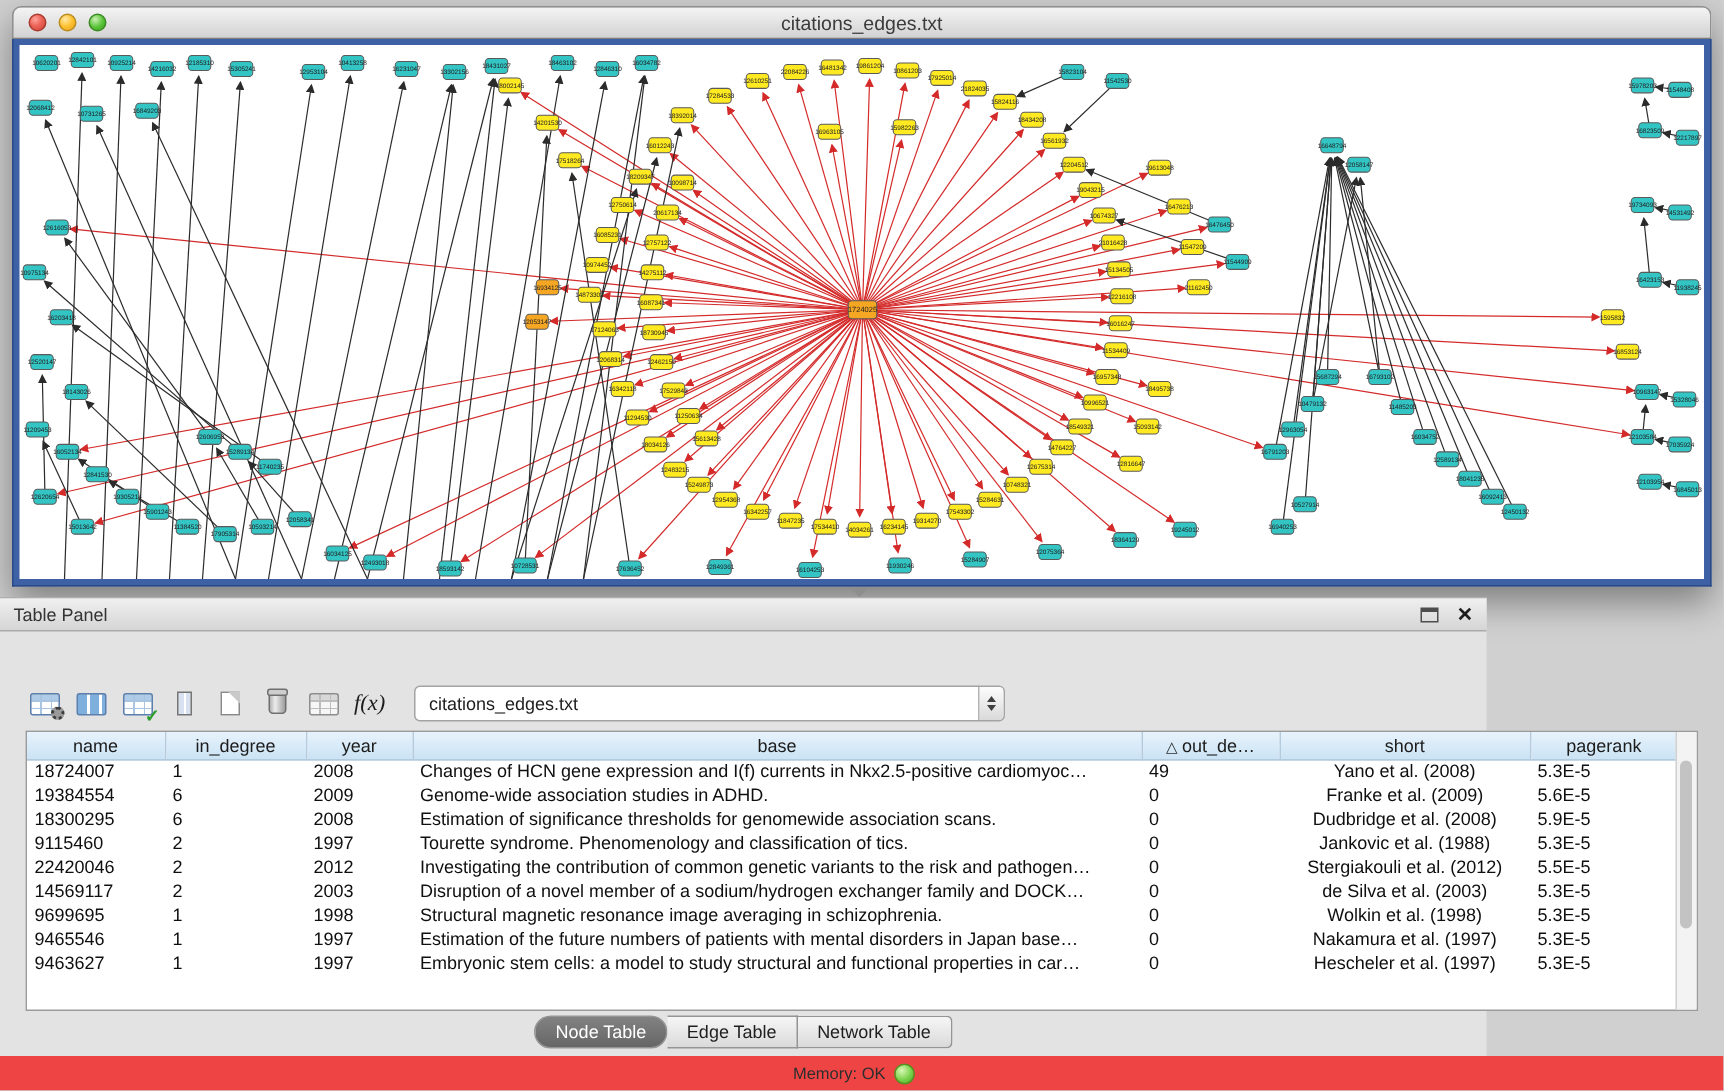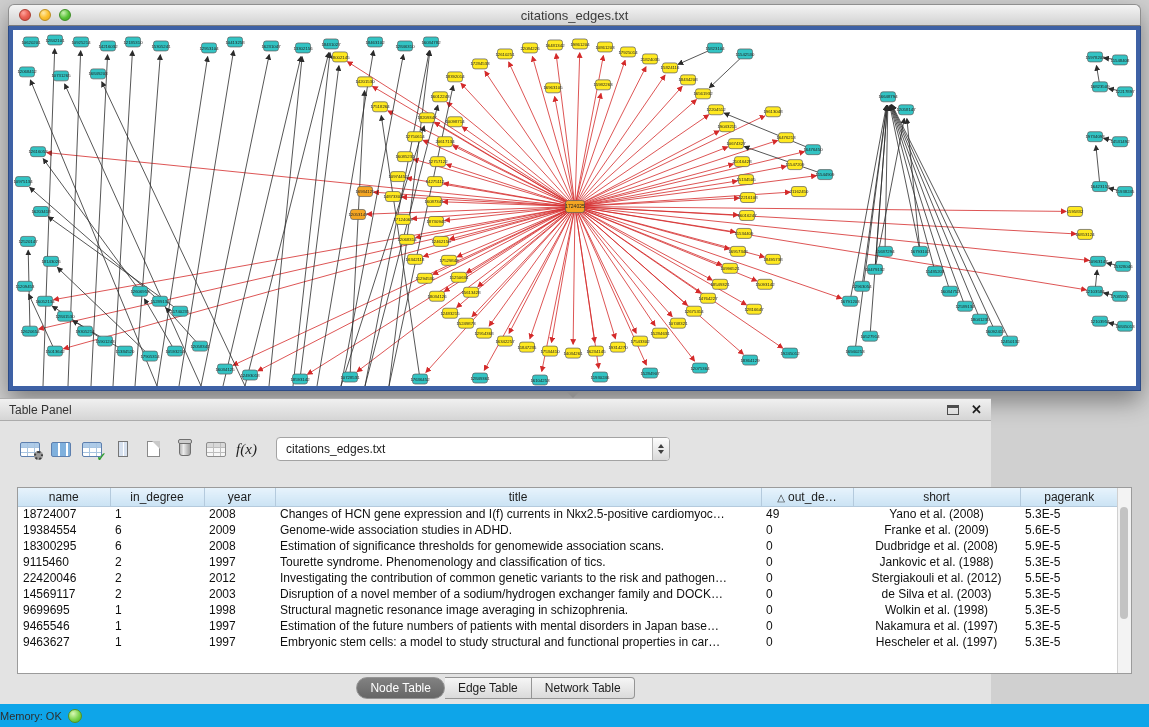--- a/index.html
+++ b/index.html
@@ -24,21 +24,21 @@
   
   #table-panel{position:absolute;left:0;top:398px;width:991px;height:306px;background:#e3e3e3;border-top:1px solid #aeaeae;box-sizing:border-box;}
   .panel-header{height:21px;background:linear-gradient(#f0f0f0,#d5d5d5);border-bottom:1px solid #ababab;display:flex;align-items:center;padding:0 9px;font-size:12px;color:#333;}
   .panel-header .spacer{flex:1;}
   .float-icon{width:12px;height:10px;border:1px solid #4d4d4d;position:relative;margin-right:12px;box-sizing:border-box;}
   .float-icon::before{content:"";position:absolute;top:0;left:0;right:0;height:2px;background:#4d4d4d;}
   .close-icon{font-size:13px;font-weight:bold;color:#1e1e1e;line-height:1;}
   .panel-body{position:absolute;top:22px;left:0;right:0;bottom:0;}
 
   
-  .toolbar{position:absolute;top:12px;left:14px;height:32px;display:flex;align-items:center;}
+  .toolbar{position:absolute;top:32px;left:14px;height:32px;display:flex;align-items:center;}
   .tbtn{width:31px;height:28px;display:flex;align-items:center;justify-content:center;background:transparent;border:none;padding:0;cursor:default;}
   .gi{position:relative;box-sizing:border-box;}
   .gtab{width:20px;height:15px;border:1px solid #5d7fae;border-radius:2px;
         background-image:repeating-linear-gradient(to right,transparent 0 6px,#a8c4e0 6px 7px),
                          repeating-linear-gradient(to bottom,transparent 0 4px,#a8c4e0 4px 5px),
                          linear-gradient(to bottom,#aecbe8 0 5px,#ffffff 5px);}
   .table-settings-icon::after{content:"";position:absolute;right:-4px;bottom:-4px;width:9px;height:9px;border-radius:50%;background:#9a9a9a;border:2px dotted #3c3c3c;box-sizing:border-box;}
   .table-columns-icon{background-image:repeating-linear-gradient(to right,#7fb0dd 0 6px,#ffffff 6px 8px),linear-gradient(to bottom,#5d7fae 0 4px,transparent 4px);}
   .table-rows-icon::after{content:"✓";position:absolute;right:-6px;bottom:-8px;color:#2f9e2f;font-weight:bold;font-size:12px;}
   .column-chooser-icon{width:10px;height:16px;border:1px solid #767676;background:linear-gradient(to right,#d7e1ef 0 4px,#fff 4px 5px,#d7e1ef 5px);}
@@ -71,21 +71,21 @@
   .vthumb{position:absolute;top:19px;left:2px;width:8px;height:112px;border-radius:4px;background:#c3c3c3;}
 
   
   .tabs{position:absolute;left:0;right:0;top:256px;display:flex;justify-content:center;}
   .tab{height:20px;line-height:20px;padding:0 13px;font-size:12px;color:#1e1e1e;background:linear-gradient(#f6f6f6,#dadada);border:1px solid #959595;border-left:none;}
   .tab:first-child{border-left:1px solid #959595;border-radius:4px 0 0 4px;}
   .tab:last-child{border-radius:0 4px 4px 0;}
   .tab.active{background:linear-gradient(#828282,#666666);color:#fff;border-radius:11px;}
 
   
-  #statusbar{position:absolute;left:0;bottom:0;width:1149px;height:23px;background:#0ea5e9;display:flex;align-items:center;justify-content:flex-start;gap:6px;padding-right:10px;box-sizing:border-box;font-size:11px;color:#2e2e2e;}
+  #statusbar{position:absolute;left:0;bottom:0;width:1149px;height:23px;background:#ef4444;display:flex;align-items:center;justify-content:center;gap:6px;padding-right:10px;box-sizing:border-box;font-size:11px;color:#2e2e2e;}
   .mem-dot{width:12px;height:12px;border-radius:50%;background:radial-gradient(circle at 35% 30%,#d9f8b4,#7ad24b 55%,#49a721);border:1px solid #56911f;}
 </style>
 </head>
 <body>
 
 <div id="net-window">
   <div class="titlebar">
     <div class="lights">
       <span class="light red"></span>
       <span class="light yellow"></span>
@@ -947,21 +947,21 @@
             <col style="width:486px">
           <col style="width:92px">
             <col style="width:167px">
             <col style="width:98px">
         </colgroup>
         <thead>
             <tr id="header-row">
               <th>name</th>
               <th>in_degree</th>
               <th>year</th>
-              <th>title</th>
+              <th>base</th>
               <th><span class="sortind">△</span>out_de…</th>
               <th>short</th>
               <th>pagerank</th>
             </tr>
           </thead>
         <tbody id="table-body">
             <tr>
               <td>18724007</td>
               <td>1</td>
               <td>2008</td>

